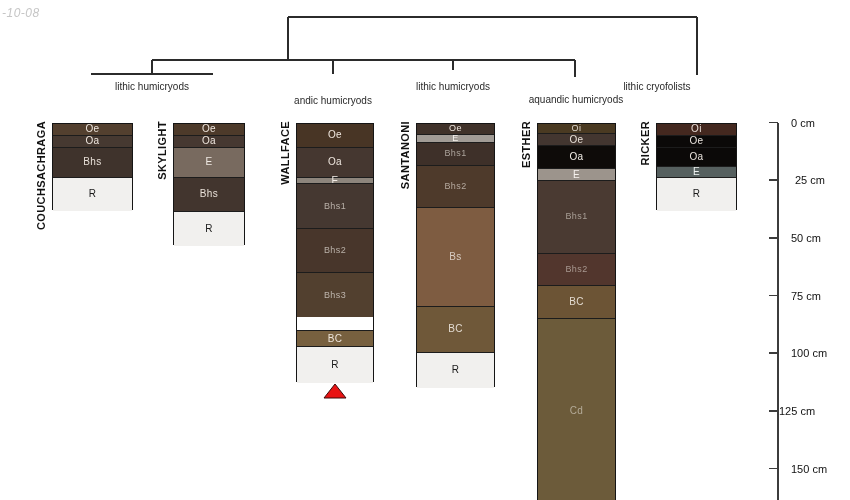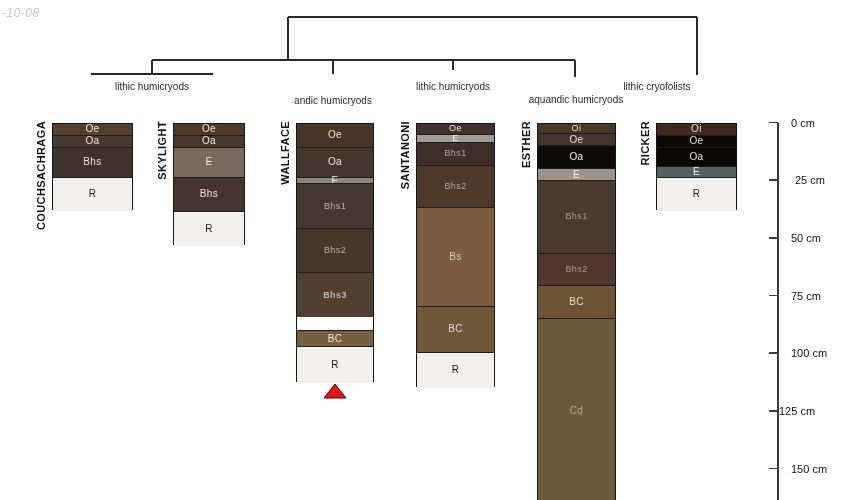--- a/index.html
+++ b/index.html
@@ -145,21 +145,21 @@
         </div>
         <div class="layer" style="top: 53.0541px; height: 6.9201px; background: rgb(141, 133, 124);">
           <span style="color: rgb(242, 236, 230); font-size: 10px;">E</span>
         </div>
         <div class="layer" style="top: 59.9742px; height: 44.9806px; background: rgb(69, 56, 49);">
           <span style="color: rgb(185, 176, 168); font-size: 9px;">Bhs1</span>
         </div>
         <div class="layer" style="top: 104.955px; height: 43.8273px; background: rgb(72, 54, 43);">
           <span style="color: rgb(185, 176, 168); font-size: 9px;">Bhs2</span>
         </div>
-        <div class="layer" style="top: 148.782px; height: 45px; background: rgb(82, 64, 47); font-weight: bold;">
+        <div class="layer" style="top: 148.782px; height: 45px; background: rgb(82, 64, 47);">
           <span style="color: rgb(189, 180, 172); font-size: 9px;">Bhs3</span>
         </div>
         <div class="layer" style="top: 206.45px; height: 16.1469px; background: rgb(119, 96, 63);">
           <span style="color: rgb(236, 228, 218); font-size: 10px;">BC</span>
         </div>
         <div class="layer" style="top: 222.597px; height: 36.9072px; background: rgb(241, 240, 238);">
           <span style="color: rgb(26, 26, 26); font-size: 10px;">R</span>
         </div>
       </div>
       <div class="vname" style="left: 399px; top: 120.5px;">SANTANONI</div>

